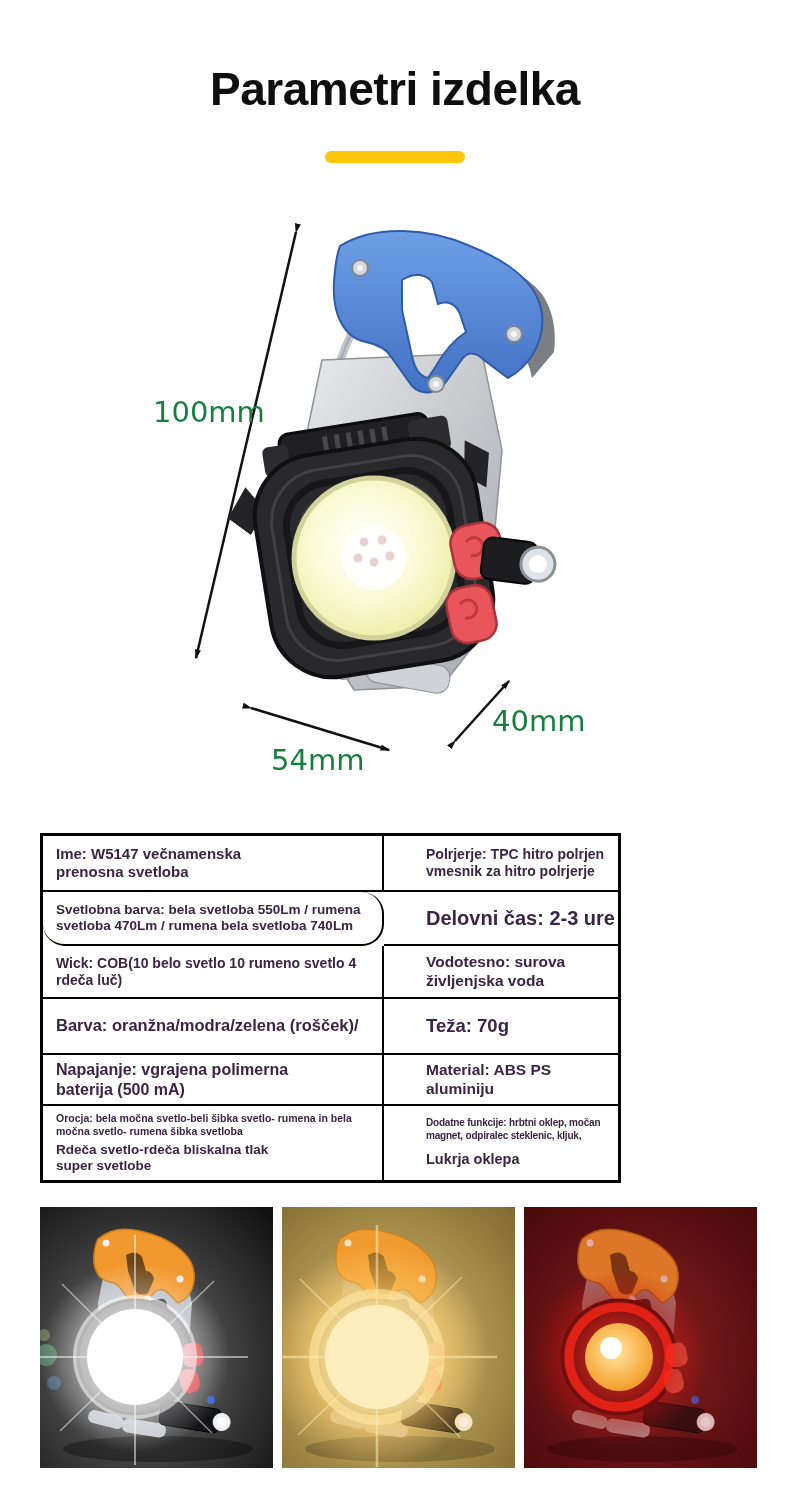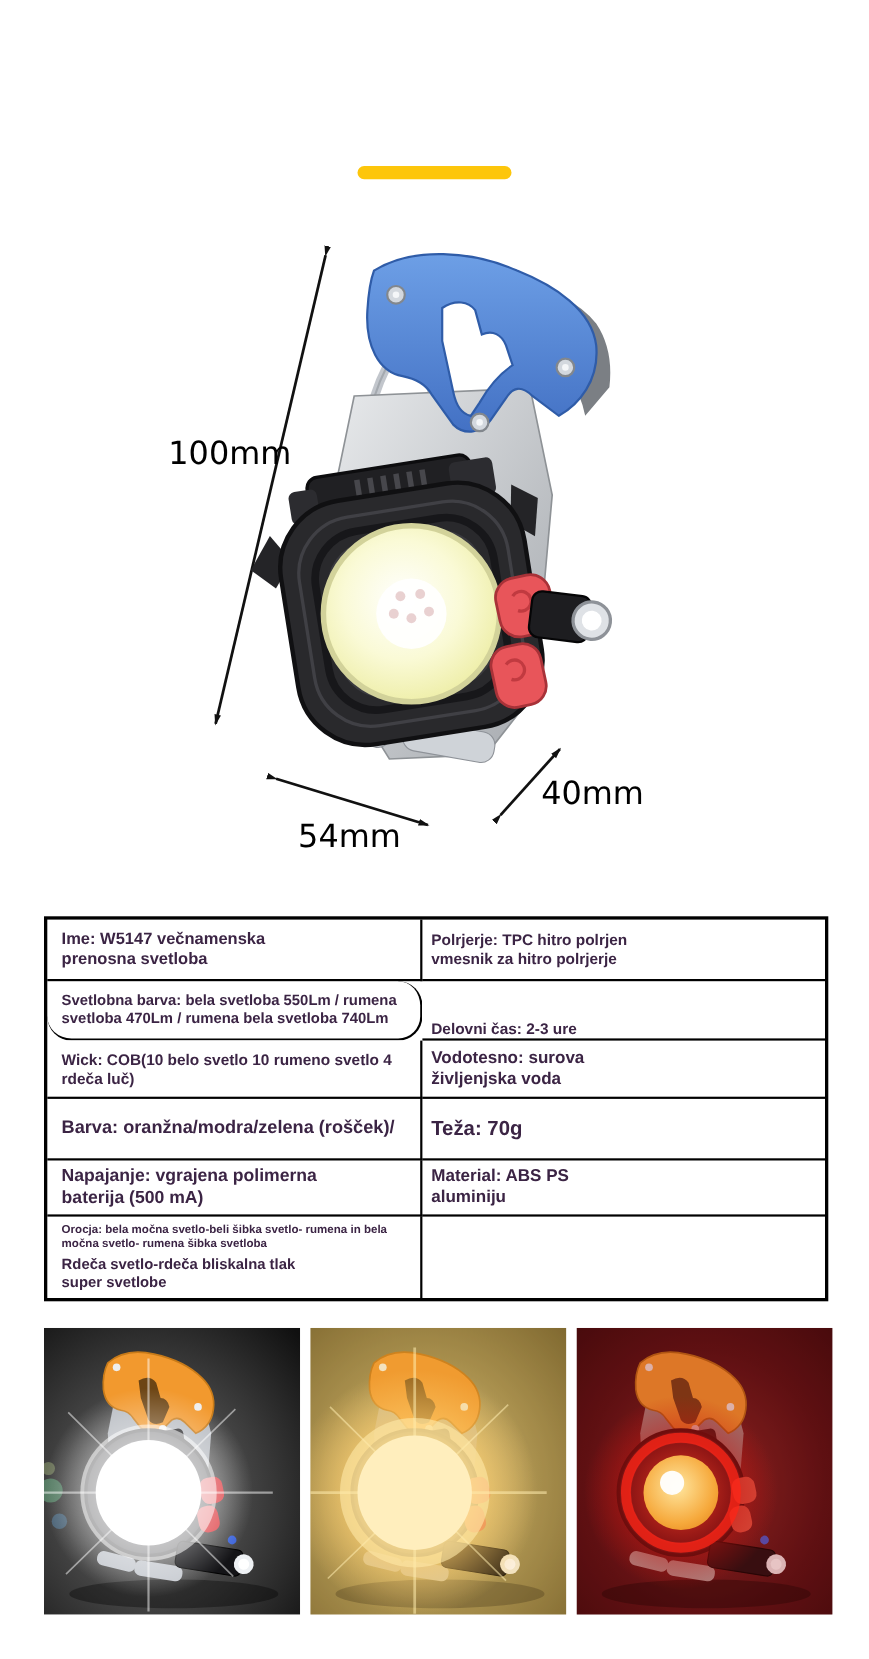--- a/index.html
+++ b/index.html
@@ -14,61 +14,62 @@
     text-align:center; font-weight:700; font-size:46px; color:#0e0e0e;
     letter-spacing:-0.5px;
   }
   .underline {
     position:absolute; top:151px; left:50%; transform:translateX(-50%);
     width:140px; height:12px; border-radius:6px; background:#fdc60b;
   }
   .hero { position:absolute; left:130px; top:210px; width:560px; height:600px; }
   .dim {
     position:absolute; font-family:"DejaVu Sans", sans-serif;
-    font-weight:400; font-size:29px; color:#000000;
+    font-weight:400; font-size:29px; color:#15803d;
   }
   .dim-h { left:153px; top:395px; }
   .dim-w { left:271px; top:743px; }
   .dim-d { left:492px; top:704px; }
 
   .spec-table {
-    position:absolute; left:40px; top:833px; width:713px; height:350px;
+    position:absolute; left:40px; top:833px; width:581px; height:350px;
     border:3px solid #000; background:#fff;
     display:grid; grid-template-columns:341px 1fr;
     grid-template-rows:56px 54px 53px 56px 51px 1fr;
   }
   .cell {
     display:flex; flex-direction:column; justify-content:center;
     color:#3b2444; font-weight:700; line-height:1.2;
     border-bottom:2px solid #000; overflow:hidden;
   }
   .cl { border-right:2px solid #000; padding-left:13px; padding-right:6px; }
-  .cr { padding-left:8px; padding-right:8px; }
+  .cr { padding-left:42px; padding-right:8px; }
   .last { border-bottom:none; }
   .cell span { display:block; white-space:nowrap; }
   .f15 { font-size:15px; } .f14 { font-size:14px; } .f135 { font-size:13.5px;border-radius:22px; }
-  .f18 { font-size:14px;justify-content:flex-end; } .f155 { font-size:15.5px; } .f165 { font-size:16.5px; }
+  .f18 { font-size:20px; } .f155 { font-size:15.5px; } .f165 { font-size:16.5px; }
   .f185 { font-size:18.5px; } .f16 { font-size:16px; }
   .small-note { font-size:10.5px; white-space:normal !important; line-height:1.25; }
   .small-note-r { font-size:10px; letter-spacing:-0.2px; }
   .big-note { font-size:13.5px; margin-top:4px; }
   .big-note-r { font-size:14.5px; margin-top:9px; }
 
   .photos {
     position:absolute; left:40px; top:1207px; width:717px; height:261px;
     display:flex; gap:9px;
   }
   .photo { width:233px; height:261px; overflow:hidden; }
   .photo svg { display:block; }
 </style>
 </head>
 <body>
 
 <div class="page">
 
+  <h1 class="title">Parametri izdelka</h1>
   <div class="underline"></div>
 
   <div class="hero">
     <svg width="560" height="600" viewBox="0 0 560 600">
       <defs>
         <marker id="ah" markerWidth="11" markerHeight="8" refX="8.5" refY="3" orient="auto" markerUnits="userSpaceOnUse">
           <path d="M0,0 L10,3 L0,6 Z" fill="#111"></path>
         </marker>
         <linearGradient id="h-metal" x1="0" y1="0" x2="1" y2="1">
           <stop offset="0" stop-color="#e8eaec"></stop>
@@ -224,20 +225,24 @@
     <div class="cell cr f155">
       <span>Material: ABS PS</span>
         <span>aluminiju</span>
     </div>
 
     <div class="cell cl last">
       <span class="small-note">Orocja: bela močna svetlo-beli šibka svetlo- rumena in bela močna svetlo- rumena šibka svetloba</span>
       <span class="big-note">Rdeča svetlo-rdeča bliskalna tlak</span>
       <span class="big-note" style="margin-top:0;">super svetlobe</span>
     </div>
+    <div class="cell cr last">
+      <span class="small-note small-note-r">Dodatne funkcije: hrbtni oklep, močan magnet, odpiralec steklenic, kljuk,</span>
+      <span class="big-note-r">Lukrja oklepa</span>
+    </div>
   </div>
 
   <div class="photos">
 
     <figure class="photo">
       <svg width="233" height="261" viewBox="0 0 233 261">
         <defs>
           <radialGradient id="wbg" cx="0.42" cy="0.58" r="0.8">
             <stop offset="0" stop-color="#9c9c9c"></stop>
               <stop offset="0.45" stop-color="#454545"></stop>

